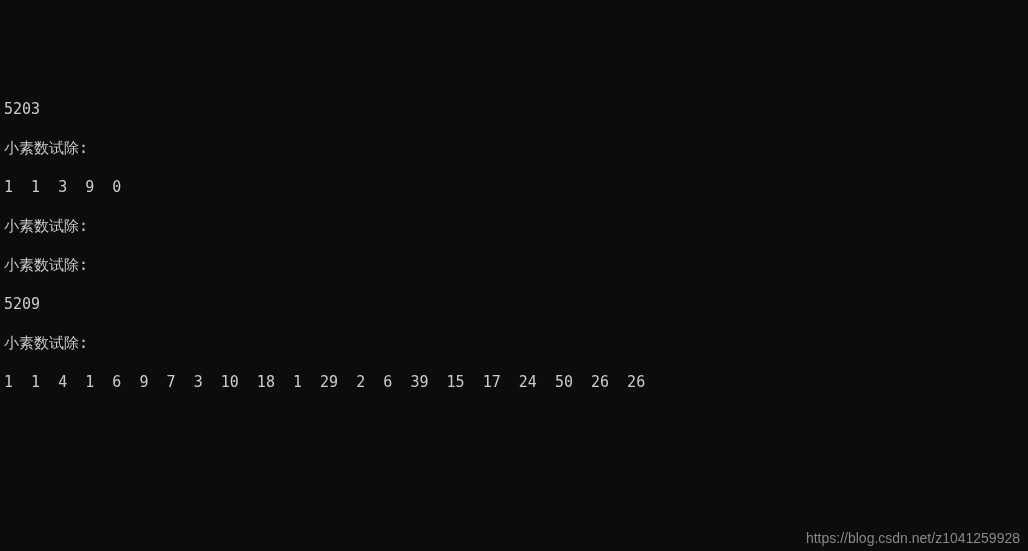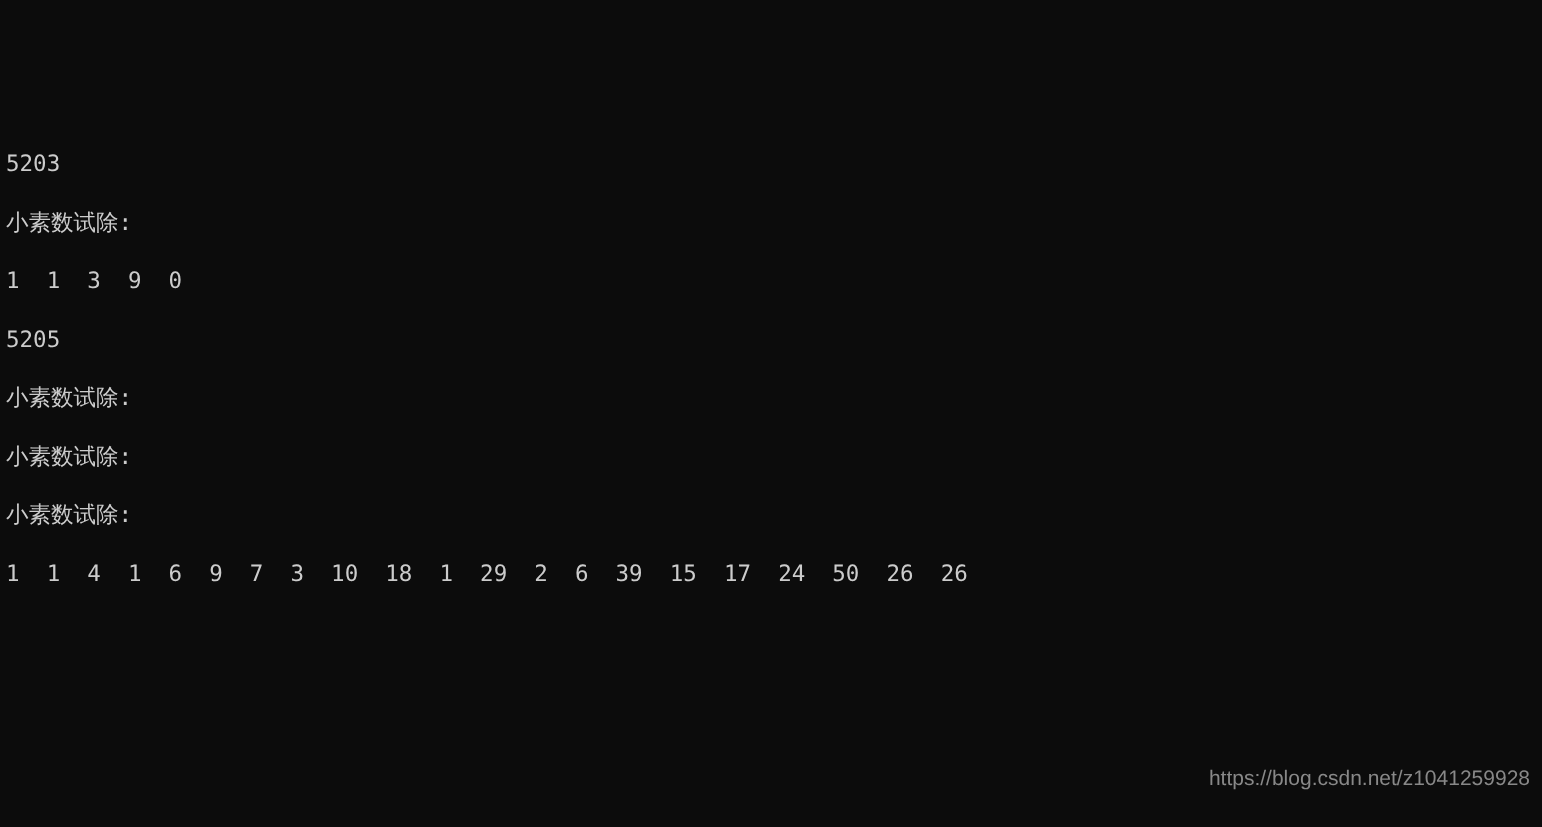--- a/index.html
+++ b/index.html
@@ -17,39 +17,39 @@
       height: 551px;
       overflow: hidden;
       position: relative;
       white-space: pre-wrap;
     }
     .terminal-output {
       padding: 2px 4px;
     }
     .watermark {
       position: absolute;
-      bottom: 24px;
+      bottom: 4px;
       right: 8px;
       color: #888888;
       font-size: 14px;
       font-family: Arial, sans-serif;
     }
   </style>
 </head>
 <body>
 
 
 
 <div class="terminal-output">
 <div>5203</div>
 <div>小素数试除:</div>
 <div>1  1  3  9  0</div>
-<div>5205</div>
 <div>小素数试除:</div>
 <div>小素数试除:</div>
+<div>5209</div>
 <div>小素数试除:</div>
 <div>1  1  4  1  6  9  7  3  10  18  1  29  2  6  39  15  17  24  50  26  26</div>
 
 
 
 
 
 
 
 <div></div>

